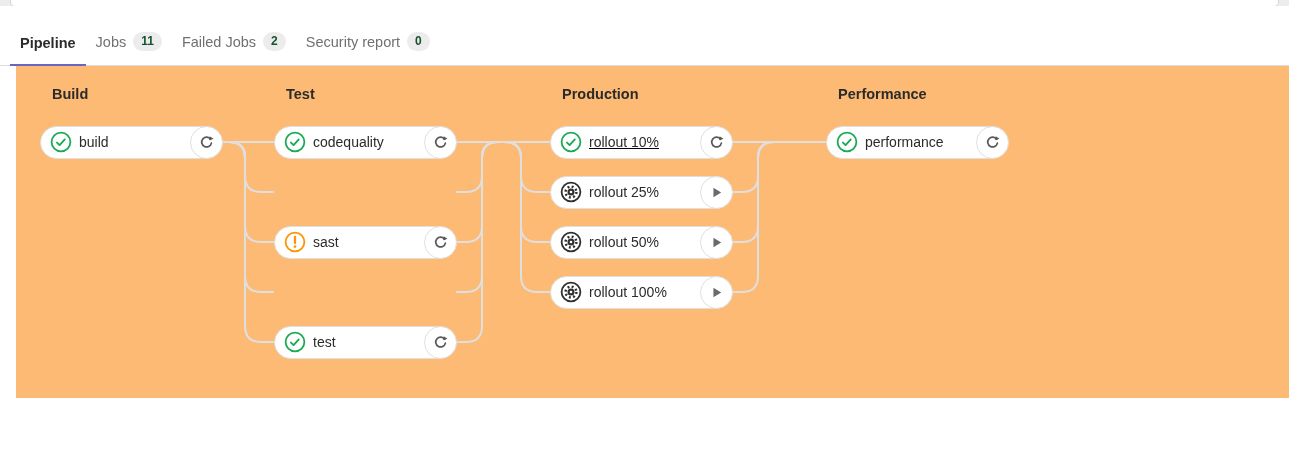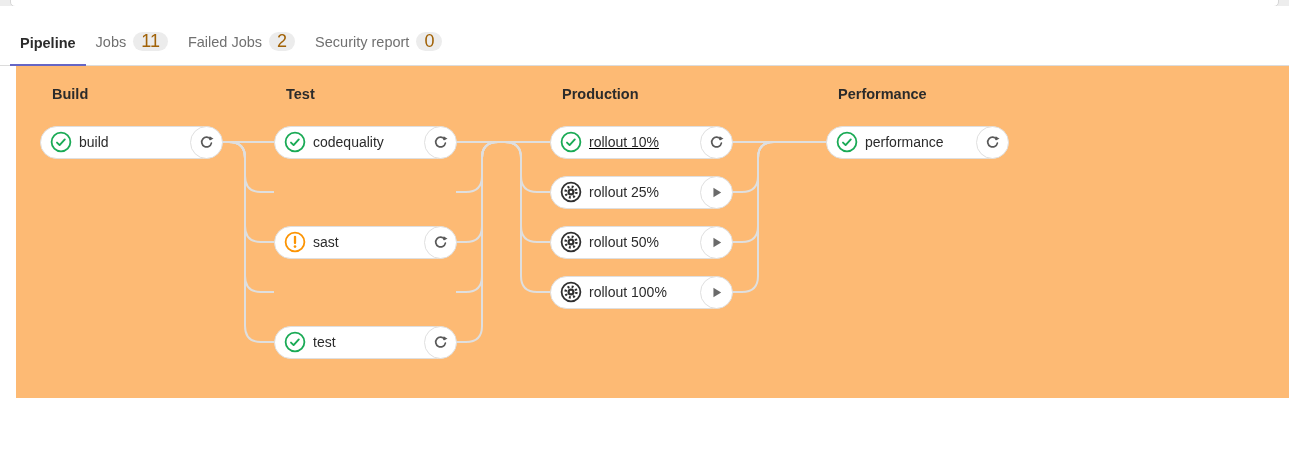--- a/index.html
+++ b/index.html
@@ -9,22 +9,22 @@
   .top-strip{position:absolute;top:0;left:0;width:100%;height:6px;background:#ededed;}
   .panel-edge{position:absolute;top:-16px;left:10px;width:1267px;height:21px;background:#fff;
     border:1px solid #d6d6d6;border-radius:0 0 5px 5px;}
 
   
   .tab-bar{position:absolute;top:6px;left:0;width:100%;height:60px;box-sizing:border-box;
     border-bottom:1px solid #dcdcdc;display:flex;align-items:flex-end;padding-left:10px;background:#fff;}
   .tab{display:inline-flex;align-items:center;gap:7px;padding:11px 10px 13px;margin-bottom:-1px;
     color:#707070;font-size:14.5px;cursor:pointer;border-bottom:2px solid transparent;white-space:nowrap;}
   .tab.active{color:#2b2b2b;font-weight:700;}
-  .tab-badge{background:#ececec;color:#a16207;border-radius:10px;font-size:18px;line-height:19px;
-    padding:0 8px;font-weight:400;}
+  .tab-badge{background:#ececec;color:#14532d;border-radius:10px;font-size:12px;line-height:19px;
+    padding:0 8px;font-weight:700;}
 
   
   .graph{position:absolute;top:66px;left:16px;width:1289px;height:332px;background:#fdba74;}
   .connectors{position:absolute;top:0;left:0;}
   .stage-title{position:absolute;top:20px;font-size:14.5px;font-weight:700;color:#2b2b2b;}
   .job{position:absolute;width:177px;height:33px;background:#fff;border:1px solid #dfdfdf;
     border-radius:17px;display:flex;align-items:center;padding-left:9px;box-sizing:border-box;cursor:pointer;}
   .job-label{font-size:14px;color:#2b2b2b;margin-left:7px;white-space:nowrap;overflow:hidden;
     text-overflow:ellipsis;max-width:112px;}
   .action-btn{position:absolute;top:-1px;right:-7px;width:33px;height:33px;border-radius:50%;

